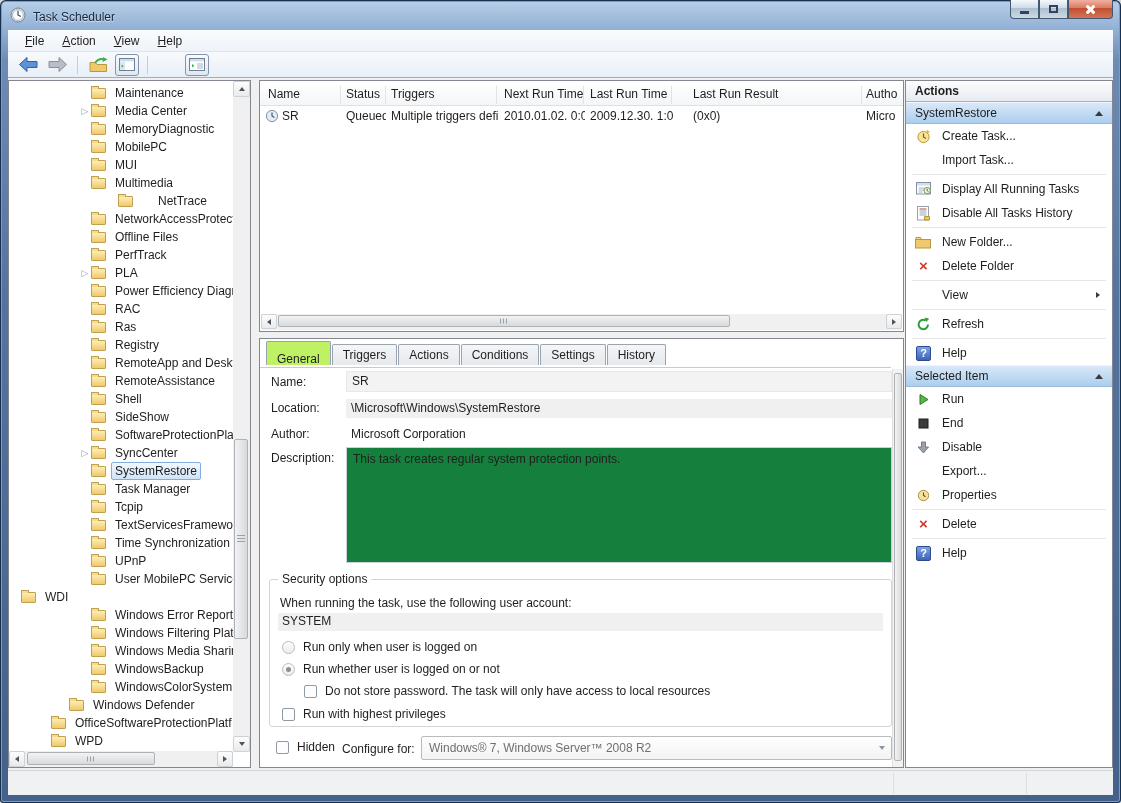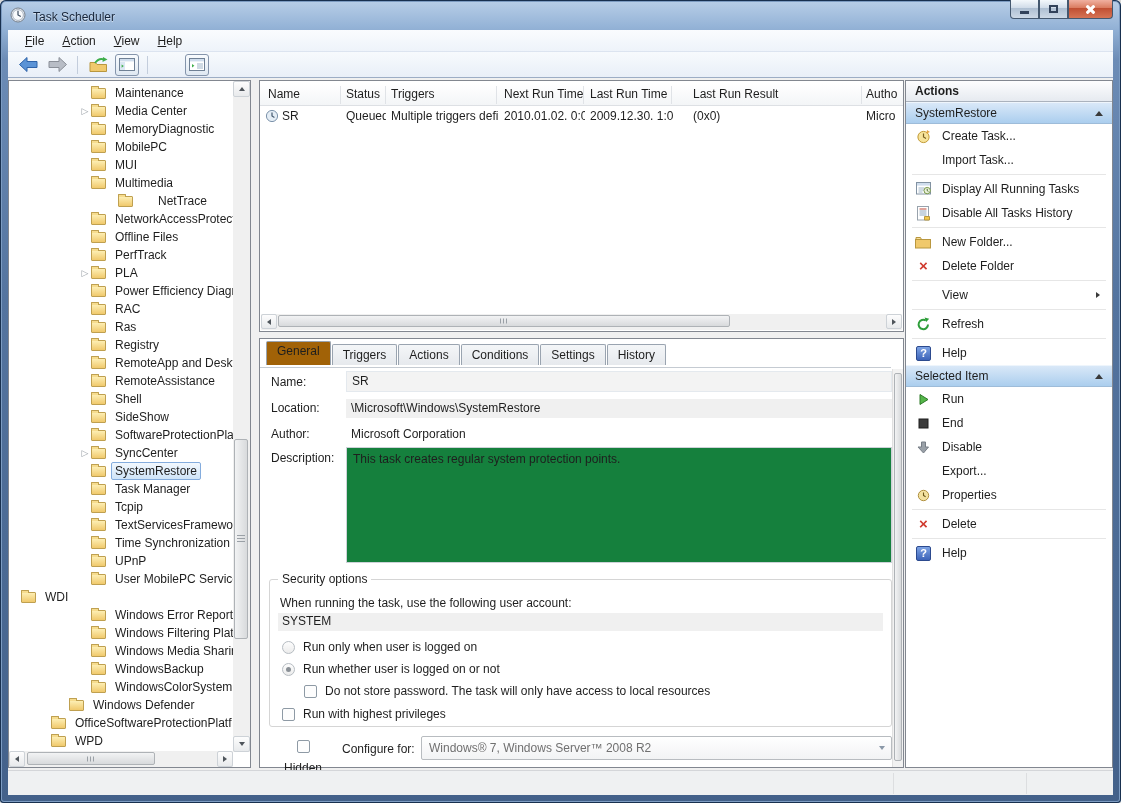--- a/index.html
+++ b/index.html
@@ -65,21 +65,21 @@
   .list-row{position:absolute;left:0;top:25px;width:643px;height:22px;}
   .rcell{position:absolute;top:3px;white-space:nowrap;overflow:hidden;}
   .c0{left:8px;width:72px;}.c1{left:86px;width:40px;}.c2{left:131px;width:108px;}
   .c3{left:244px;width:81px;}.c4{left:330px;width:83px;}.c5{left:433px;width:178px;}
   .c6{left:606px;width:34px;}
   .row-icon{position:absolute;left:5px;top:3px;}
   
   .details-panel{left:251px;top:308px;width:645px;height:430px;}
   .tabs{position:absolute;left:6px;top:5px;display:flex;align-items:flex-end;}
   .tab{height:21px;padding:3px 10px 0 10px;margin-right:1px;background:linear-gradient(180deg,#f4f6f8,#e6e9ed);border:1px solid #9aa4b0;border-bottom:none;border-radius:2px 2px 0 0;}
-  .tab.active{height:24px;background:#a16207;position:relative;z-index:2;margin-top:-3px;padding-top:2px;text-align:center;}
+  .tab.active{height:24px;background:#bef264;position:relative;z-index:2;margin-top:-3px;padding-top:10px;text-align:center;}
   .tab-line{position:absolute;left:0px;top:28px;width:631px;height:1px;background:#c5cbd2;}
   .fld-label{position:absolute;left:11px;white-space:nowrap;}
   .fld-strip{position:absolute;left:86px;width:546px;background:#f0f0f0;padding:2px 5px;white-space:nowrap;overflow:hidden;}
   .name-field{top:32px;height:21px;border:1px solid #e4e9ee;background:#f3f3f3;}
   .loc-strip{top:60px;height:19px;}
   .author-val{position:absolute;left:91px;top:88px;}
   .desc-box{position:absolute;left:86px;top:108px;width:546px;height:116px;border:1px solid #cdd2d8;background:#15803d;padding:4px 6px;}
   .groupbox{position:absolute;left:9px;top:240px;width:623px;height:148px;border:1px solid #d5d5d5;border-radius:3px;}
   .gb-legend{position:absolute;left:8px;top:-8px;background:#fff;padding:0 4px;}
   .gb-line{position:absolute;left:10px;top:16px;white-space:nowrap;}
@@ -475,21 +475,21 @@
         <div class="ctl-row" style="left:34px;top:104px;">
           <span class="checkbox"></span>
           <span>Do not store password.  The task will only have access to local resources</span>
         </div>
         <div class="ctl-row" style="left:12px;top:127px;">
           <span class="checkbox"></span>
           <span>Run with highest privileges</span>
         </div>
       </div>
 
-      <div class="ctl-row" style="left:24px;top:401px;flex-direction:column;">
+      <div class="ctl-row" style="left:16px;top:401px;">
         <span class="checkbox"></span>
         <span>Hidden</span>
       </div>
       <span class="fld-label" style="left:82px;top:403px;">Configure for:</span>
       <div class="combo">
         <span>Windows® 7, Windows Server™ 2008 R2</span>
         <span class="combo-arrow tri tri-down" style="border-top-color:#8a98a8;"></span>
       </div>
       <div class="pane-vsb">
         <span class="sb-thumb"></span>

